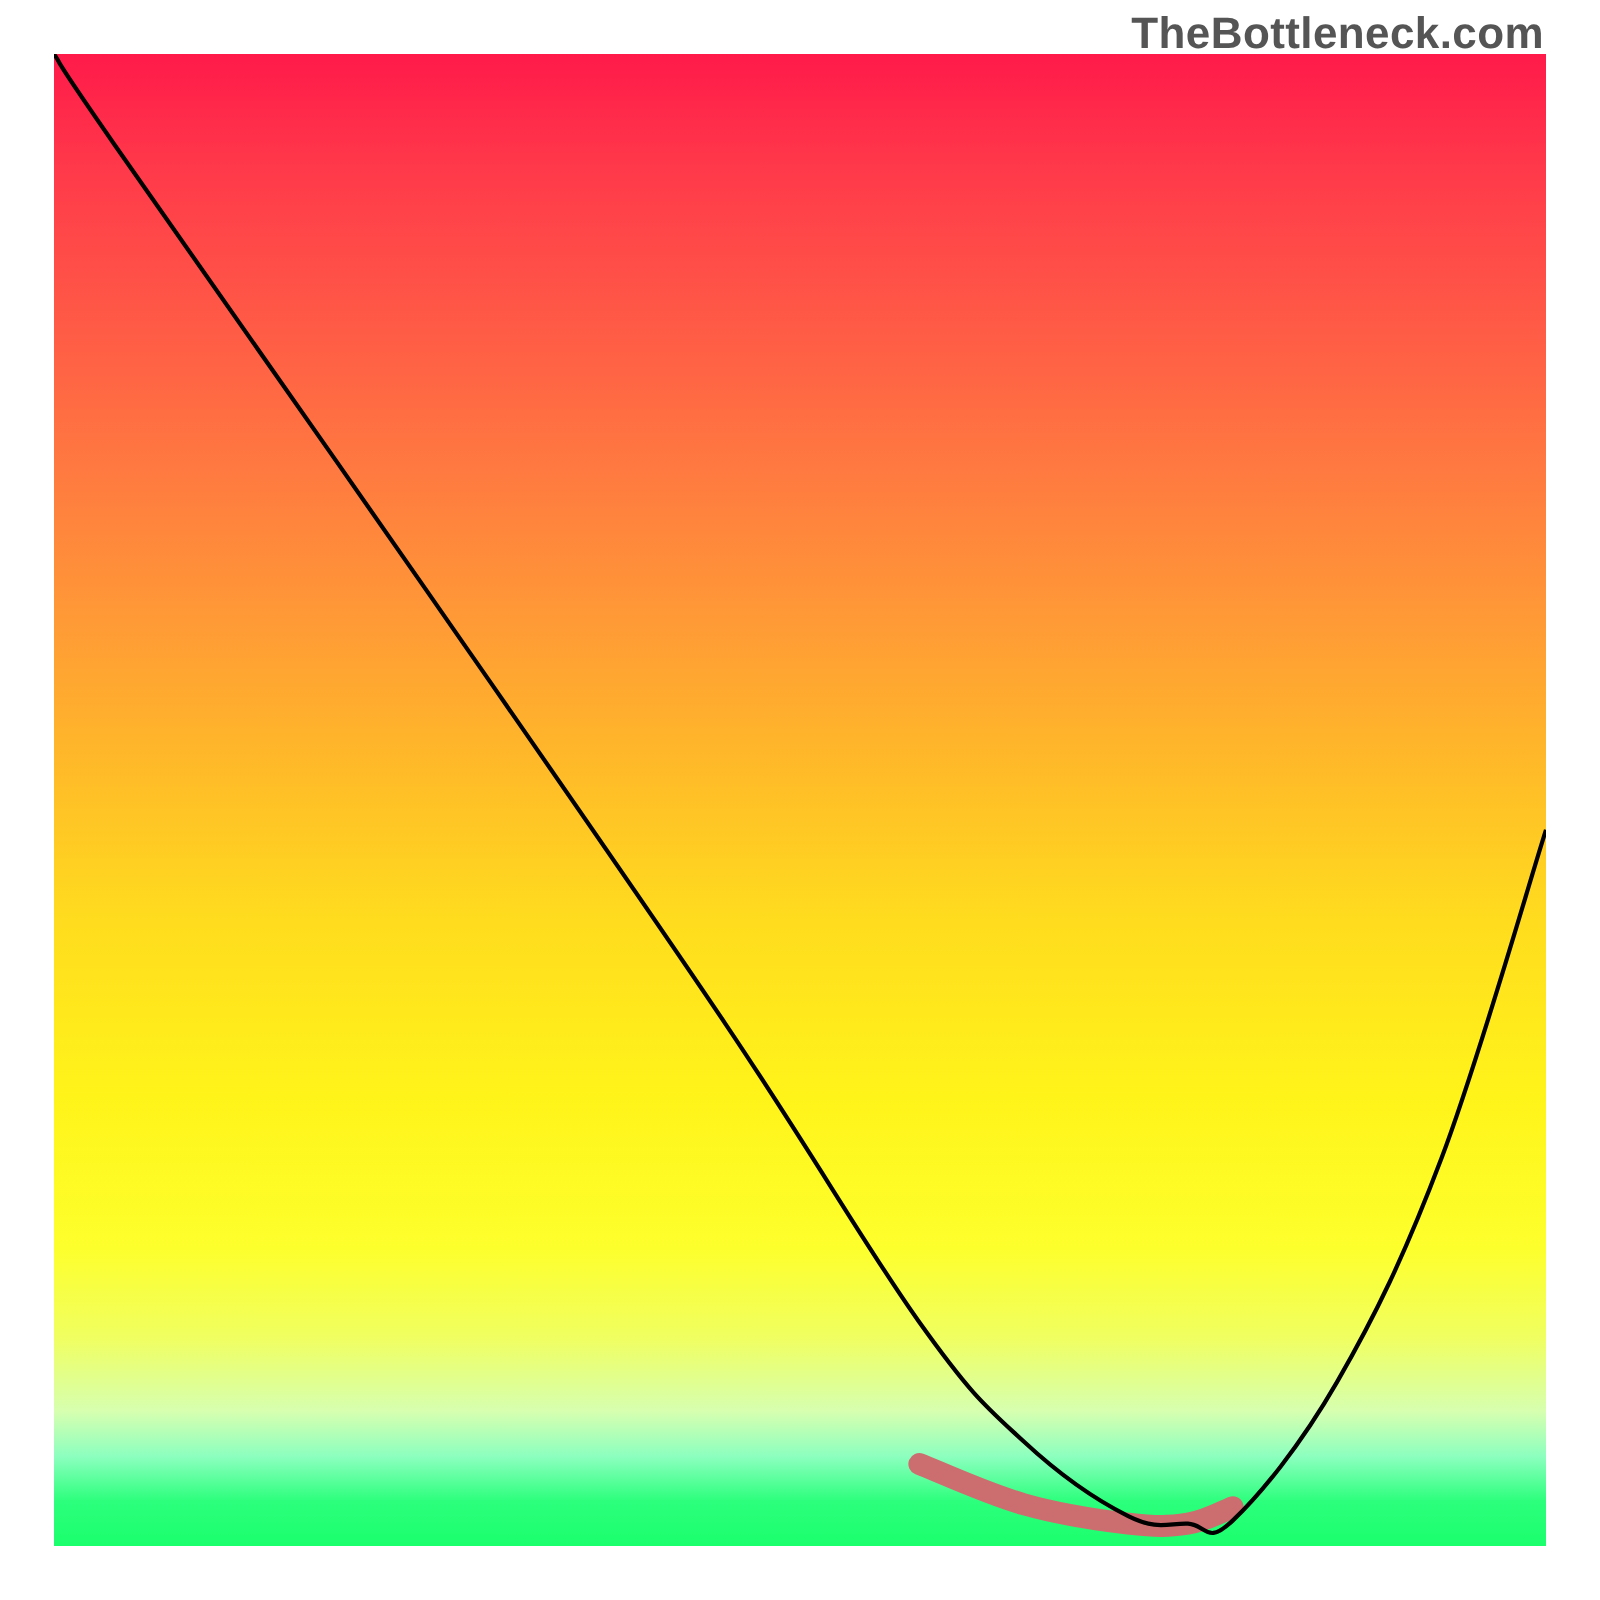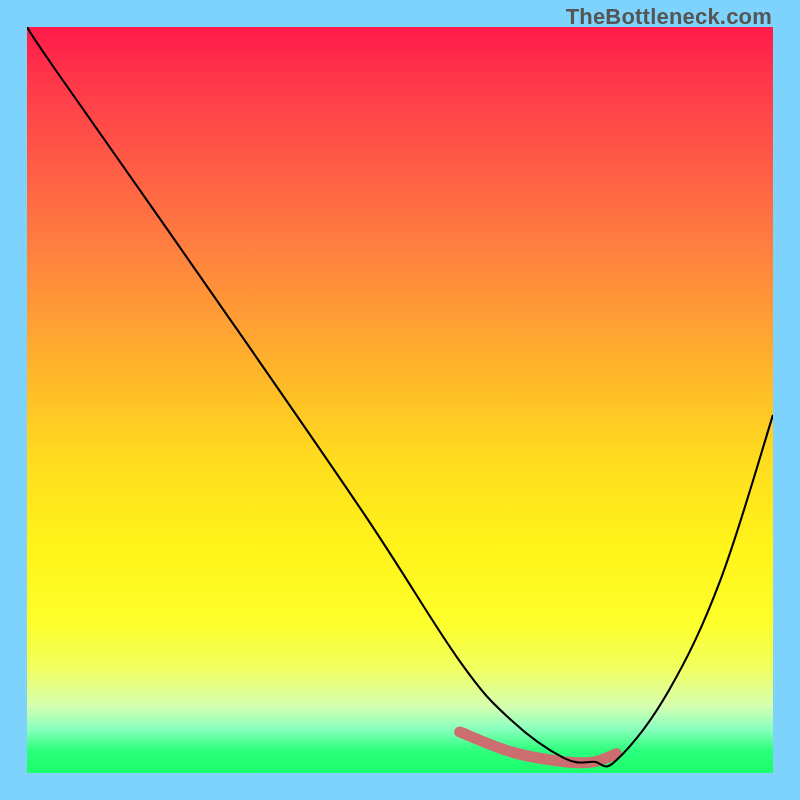--- a/index.html
+++ b/index.html
@@ -8,21 +8,21 @@
     width: 800px;
     height: 800px;
     background: #000;
     font-family: Arial, Helvetica, sans-serif;
     overflow: hidden;
   }
   .frame {
     position: relative;
     width: 800px;
     height: 800px;
-    background: #7dd3fc;
+    background: #ffffff;
   }
   .plot {
     position: absolute;
     left: 27px;
     top: 27px;
     width: 746px;
     height: 746px;
     background: linear-gradient(
       to bottom,
       #ff1a4a 0%,

